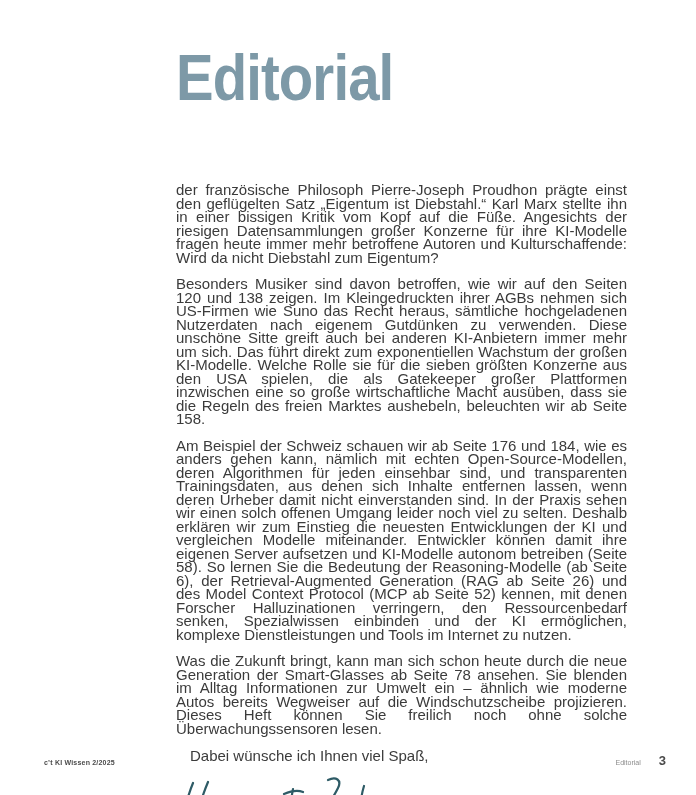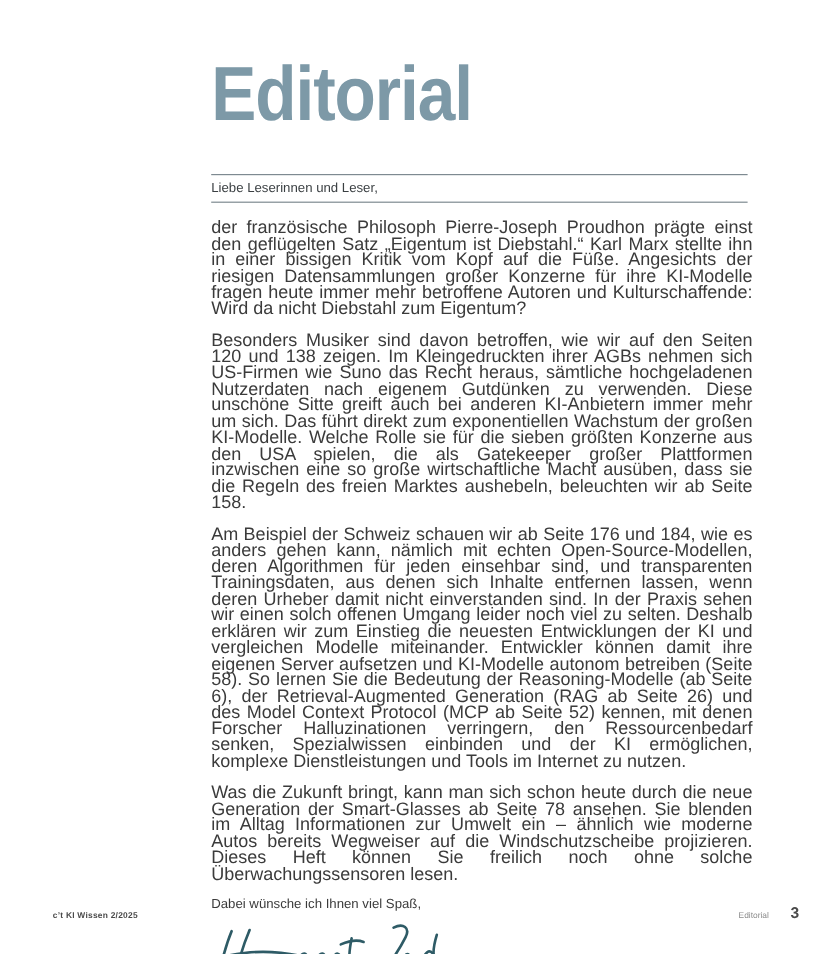--- a/index.html
+++ b/index.html
@@ -50,22 +50,22 @@
     width: 451px;
   }
   .column p.bodytext {
     margin: 0 0 13px 0;
     font-size: 15px;
     line-height: 13.5px;
     text-align: justify;
     color: var(--body, #3b3b3b);
   }
   .column p.closing {
-    margin: 0;
-    font-size: 11px;
+    margin: 14px;
+    font-size: 15px;
     line-height: 13.5px;
     color: var(--body, #3b3b3b);
   }
 
   .signature {
     margin-top: 8px;
     width: 253px;
     height: 52px;
   }
   .signature svg { display: block; overflow: visible; }
@@ -110,25 +110,20 @@
     color: var(--footer_dark, #4a4a4a);
   }
 </style>
 </head>
 <body>
 
 <div class="page">
 
   <h1 class="title">Editorial</h1>
 
-  <div class="greeting-block">
-    <div class="rule"></div>
-    <p class="greeting">Liebe Leserinnen und Leser,</p>
-    <div class="rule"></div>
-  </div>
 
   <div class="column">
     <p class="bodytext">der französische Philosoph Pierre-Joseph Proudhon prägte einst den geflügelten Satz „Eigentum ist Diebstahl.“ Karl Marx stellte ihn in einer bissigen Kritik vom Kopf auf die Füße. Angesichts der riesigen Datensammlungen großer Konzerne für ihre KI-Modelle fragen heute immer mehr betroffene Autoren und Kulturschaffende: Wird da nicht Diebstahl zum Eigentum?</p>
     <p class="bodytext">Besonders Musiker sind davon betroffen, wie wir auf den Seiten 120 und 138 zeigen. Im Kleingedruckten ihrer AGBs nehmen sich US-Firmen wie Suno das Recht heraus, sämtliche hochgeladenen Nutzerdaten nach eigenem Gutdünken zu verwenden. Diese unschöne Sitte greift auch bei anderen KI-Anbietern immer mehr um sich. Das führt direkt zum exponentiellen Wachstum der großen KI-Modelle. Welche Rolle sie für die sieben größten Konzerne aus den USA spielen, die als Gatekeeper großer Plattformen inzwischen eine so große wirtschaftliche Macht ausüben, dass sie die Regeln des freien Marktes aushebeln, beleuchten wir ab Seite 158.</p>
     <p class="bodytext">Am Beispiel der Schweiz schauen wir ab Seite 176 und 184, wie es anders gehen kann, nämlich mit echten Open-Source-Modellen, deren Algorithmen für jeden einsehbar sind, und transparenten Trainingsdaten, aus denen sich Inhalte entfernen lassen, wenn deren Urheber damit nicht einverstanden sind. In der Praxis sehen wir einen solch offenen Umgang leider noch viel zu selten. Deshalb erklären wir zum Einstieg die neuesten Entwicklungen der KI und vergleichen Modelle miteinander. Entwickler können damit ihre eigenen Server aufsetzen und KI-Modelle autonom betreiben (Seite 58). So lernen Sie die Bedeutung der Reasoning-Modelle (ab Seite 6), der Retrieval-Augmented Generation (RAG ab Seite 26) und des Model Context Protocol (MCP ab Seite 52) kennen, mit denen Forscher Halluzinationen verringern, den Ressourcenbedarf senken, Spezialwissen einbinden und der KI ermöglichen, komplexe Dienstleistungen und Tools im Internet zu nutzen.</p>
     <p class="bodytext">Was die Zukunft bringt, kann man sich schon heute durch die neue Generation der Smart-Glasses ab Seite 78 ansehen. Sie blenden im Alltag Informationen zur Umwelt ein – ähnlich wie moderne Autos bereits Wegweiser auf die Windschutzscheibe projizieren. Dieses Heft können Sie freilich noch ohne solche Überwachungssensoren lesen.</p>
     <p class="closing">Dabei wünsche ich Ihnen viel Spaß,</p>
 
     <div class="signature">
       <svg width="253" height="52" viewBox="0 0 253 52" xmlns="http://www.w3.org/2000/svg" aria-hidden="true">

